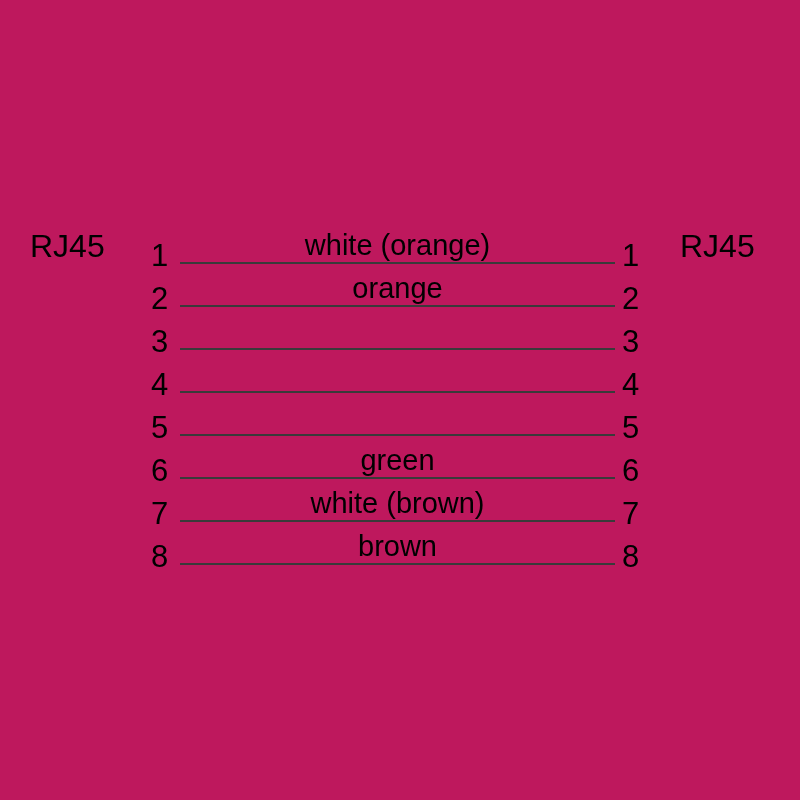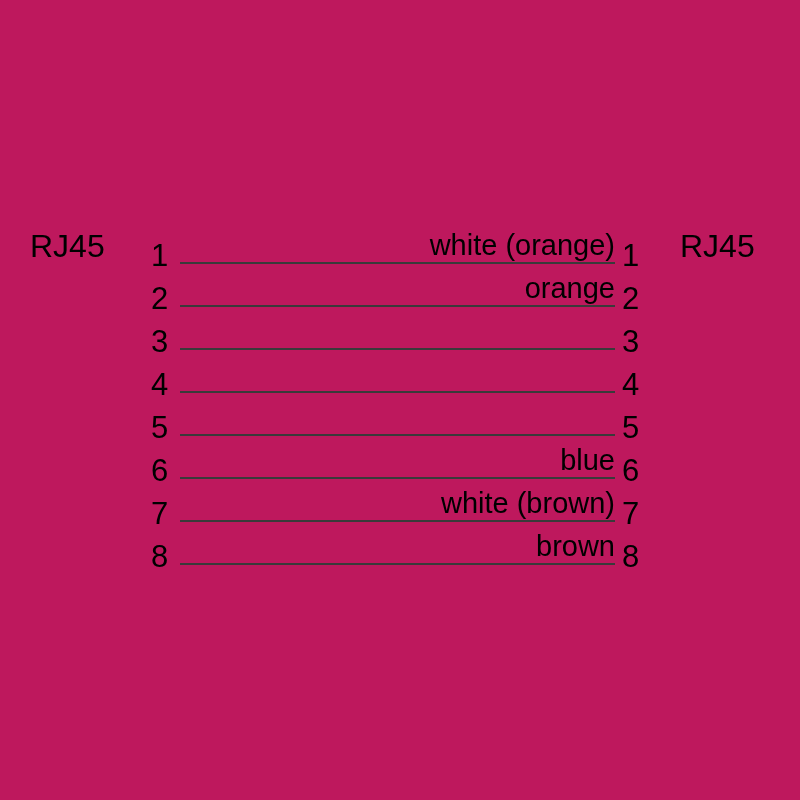--- a/index.html
+++ b/index.html
@@ -54,21 +54,21 @@
     height: 0;
     top: 36px;
     border-top: 2px solid #3a3a3a;
   }
   
   .wire-label {
     position: absolute;
     left: 180px;
     width: 435px;
     top: 4px;
-    text-align: right;
+    text-align: center;
     font-size: 29px;
     line-height: 30px;
     color: #000000;
     white-space: nowrap;
   }
   
   .pin-number {
     position: absolute;
     font-size: 31px;
     line-height: 31px;
@@ -117,21 +117,21 @@
     </div>
 
     <div class="wire-row" style="top:398px">
       <span class="pin-number pin-left">5</span>
       <span class="wire-line"></span>
       <span class="pin-number pin-right">5</span>
     </div>
 
     <div class="wire-row" style="top:441px">
       <span class="pin-number pin-left">6</span>
-      <span class="wire-label">blue</span>
+      <span class="wire-label">green</span>
       <span class="wire-line"></span>
       <span class="pin-number pin-right">6</span>
     </div>
 
     <div class="wire-row" style="top:484px">
       <span class="pin-number pin-left">7</span>
       <span class="wire-label">white (brown)</span>
       <span class="wire-line"></span>
       <span class="pin-number pin-right">7</span>
     </div>

